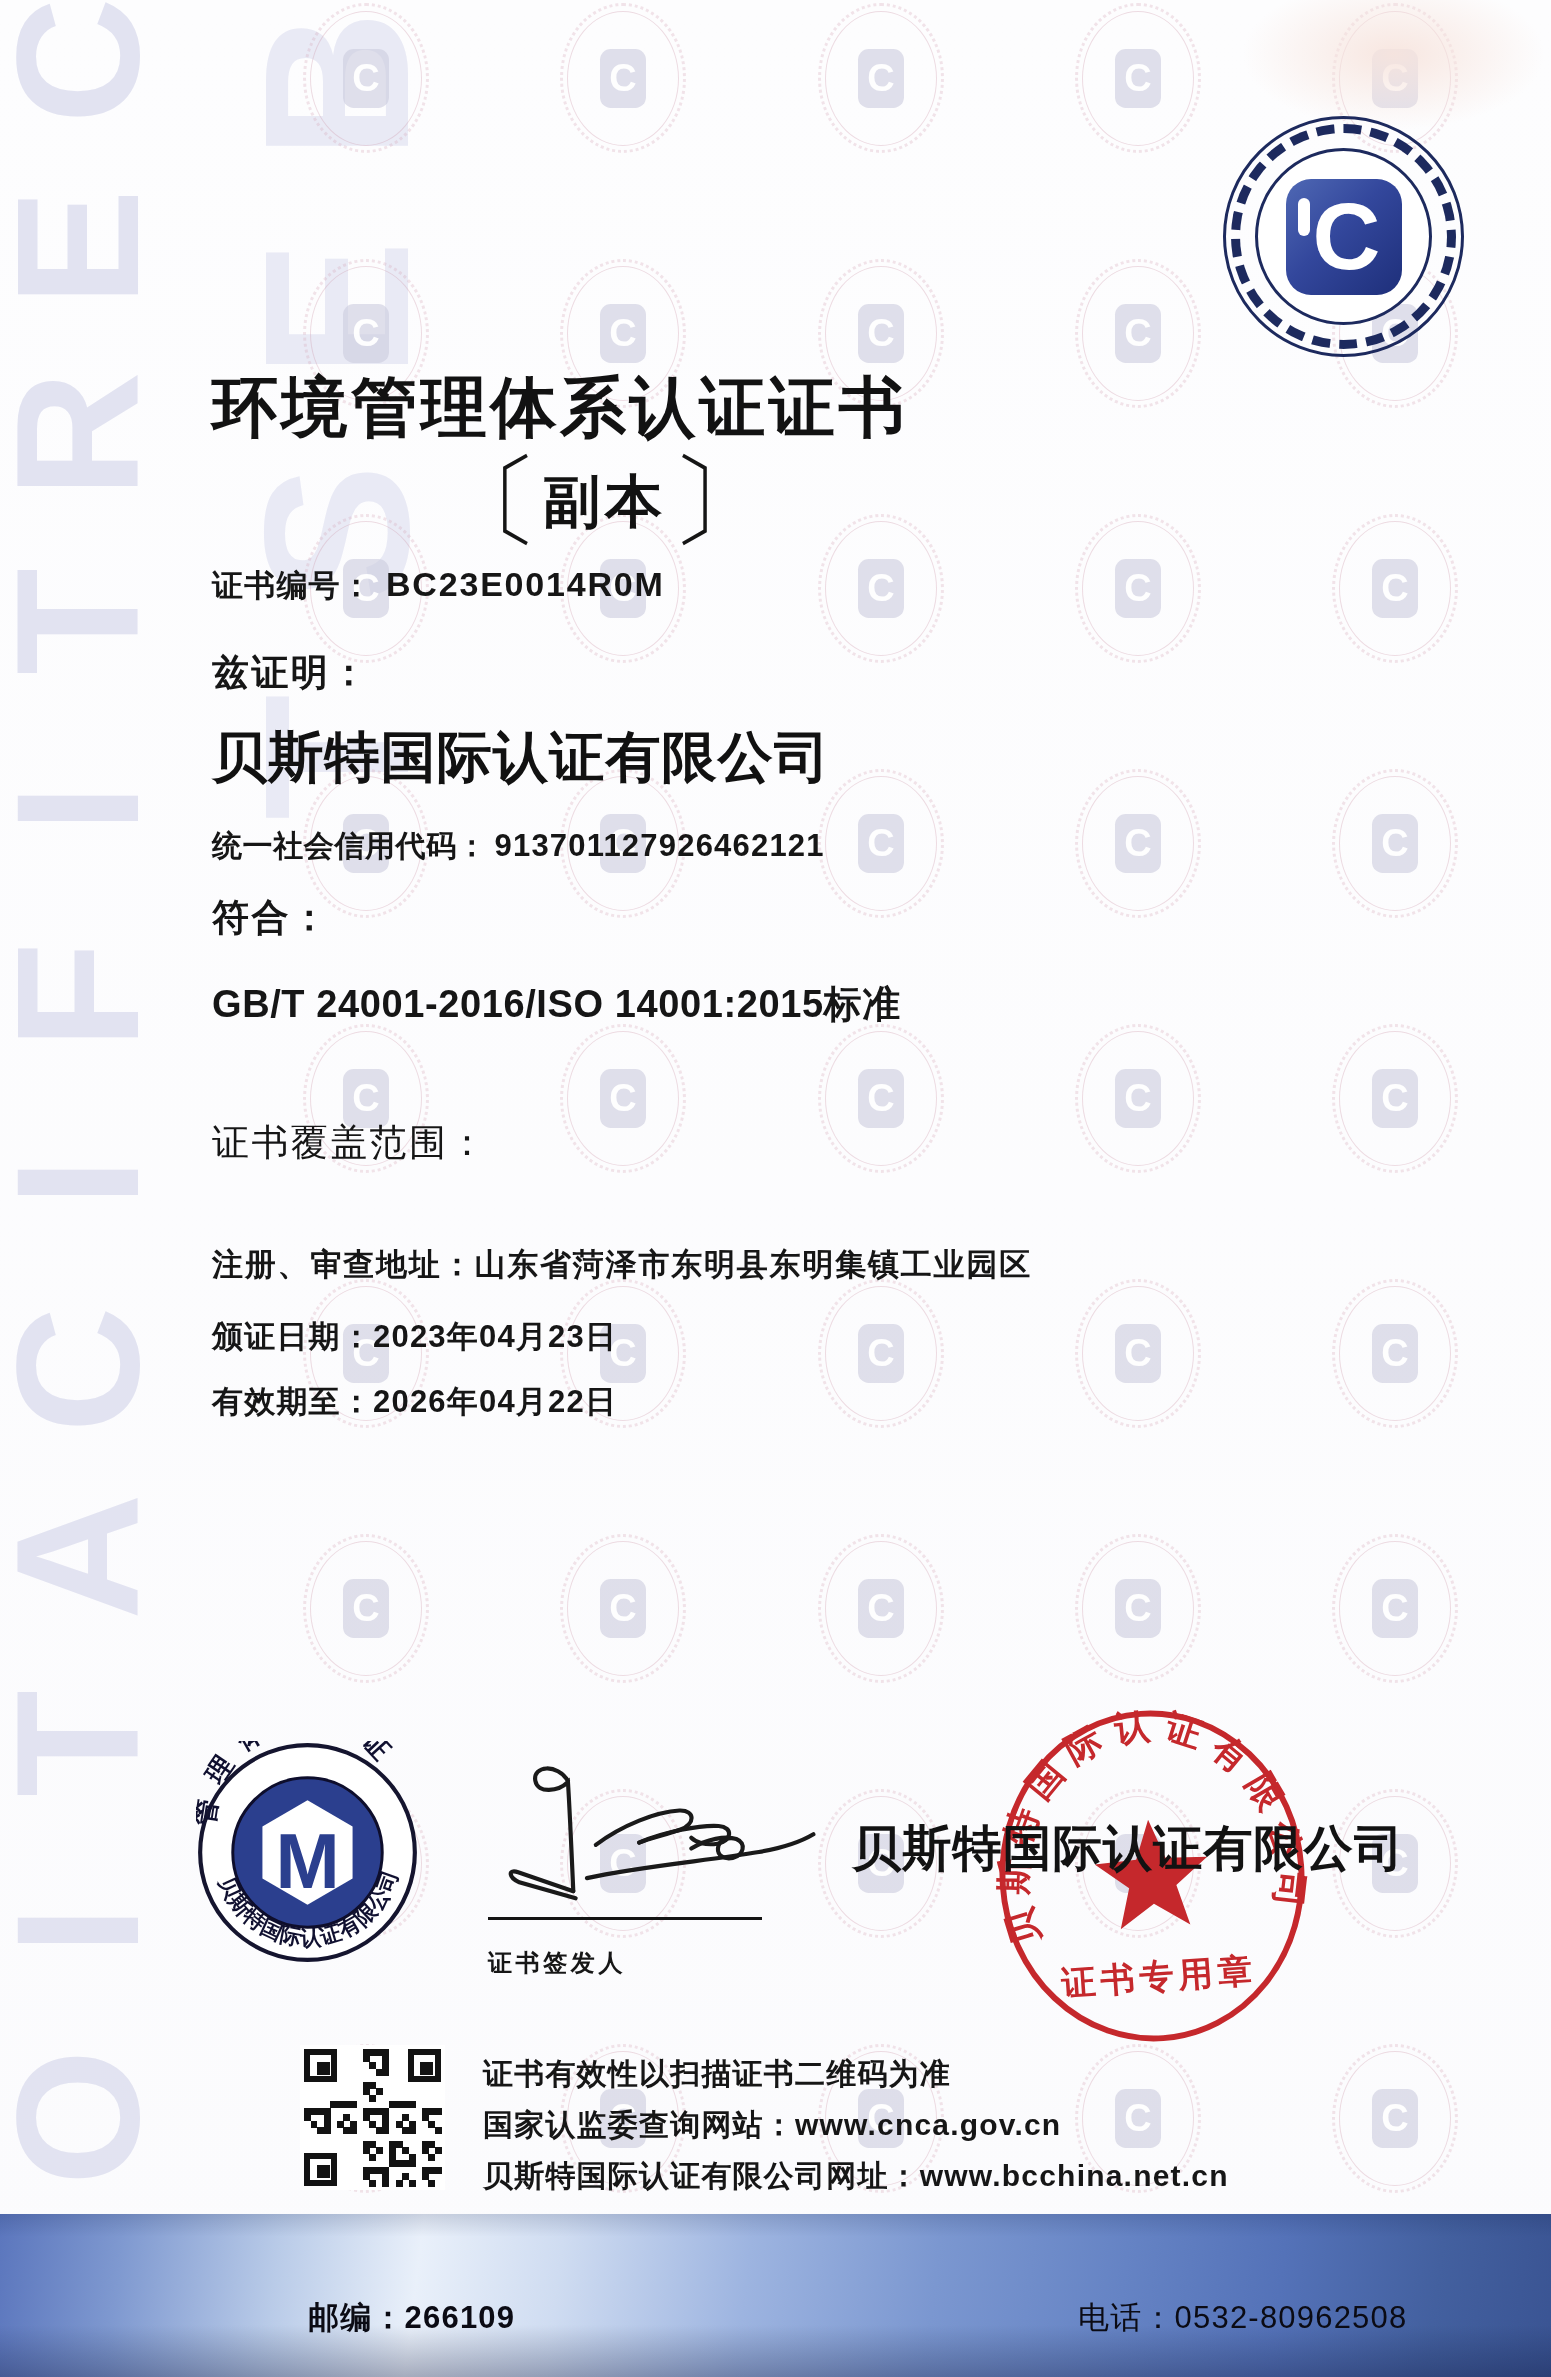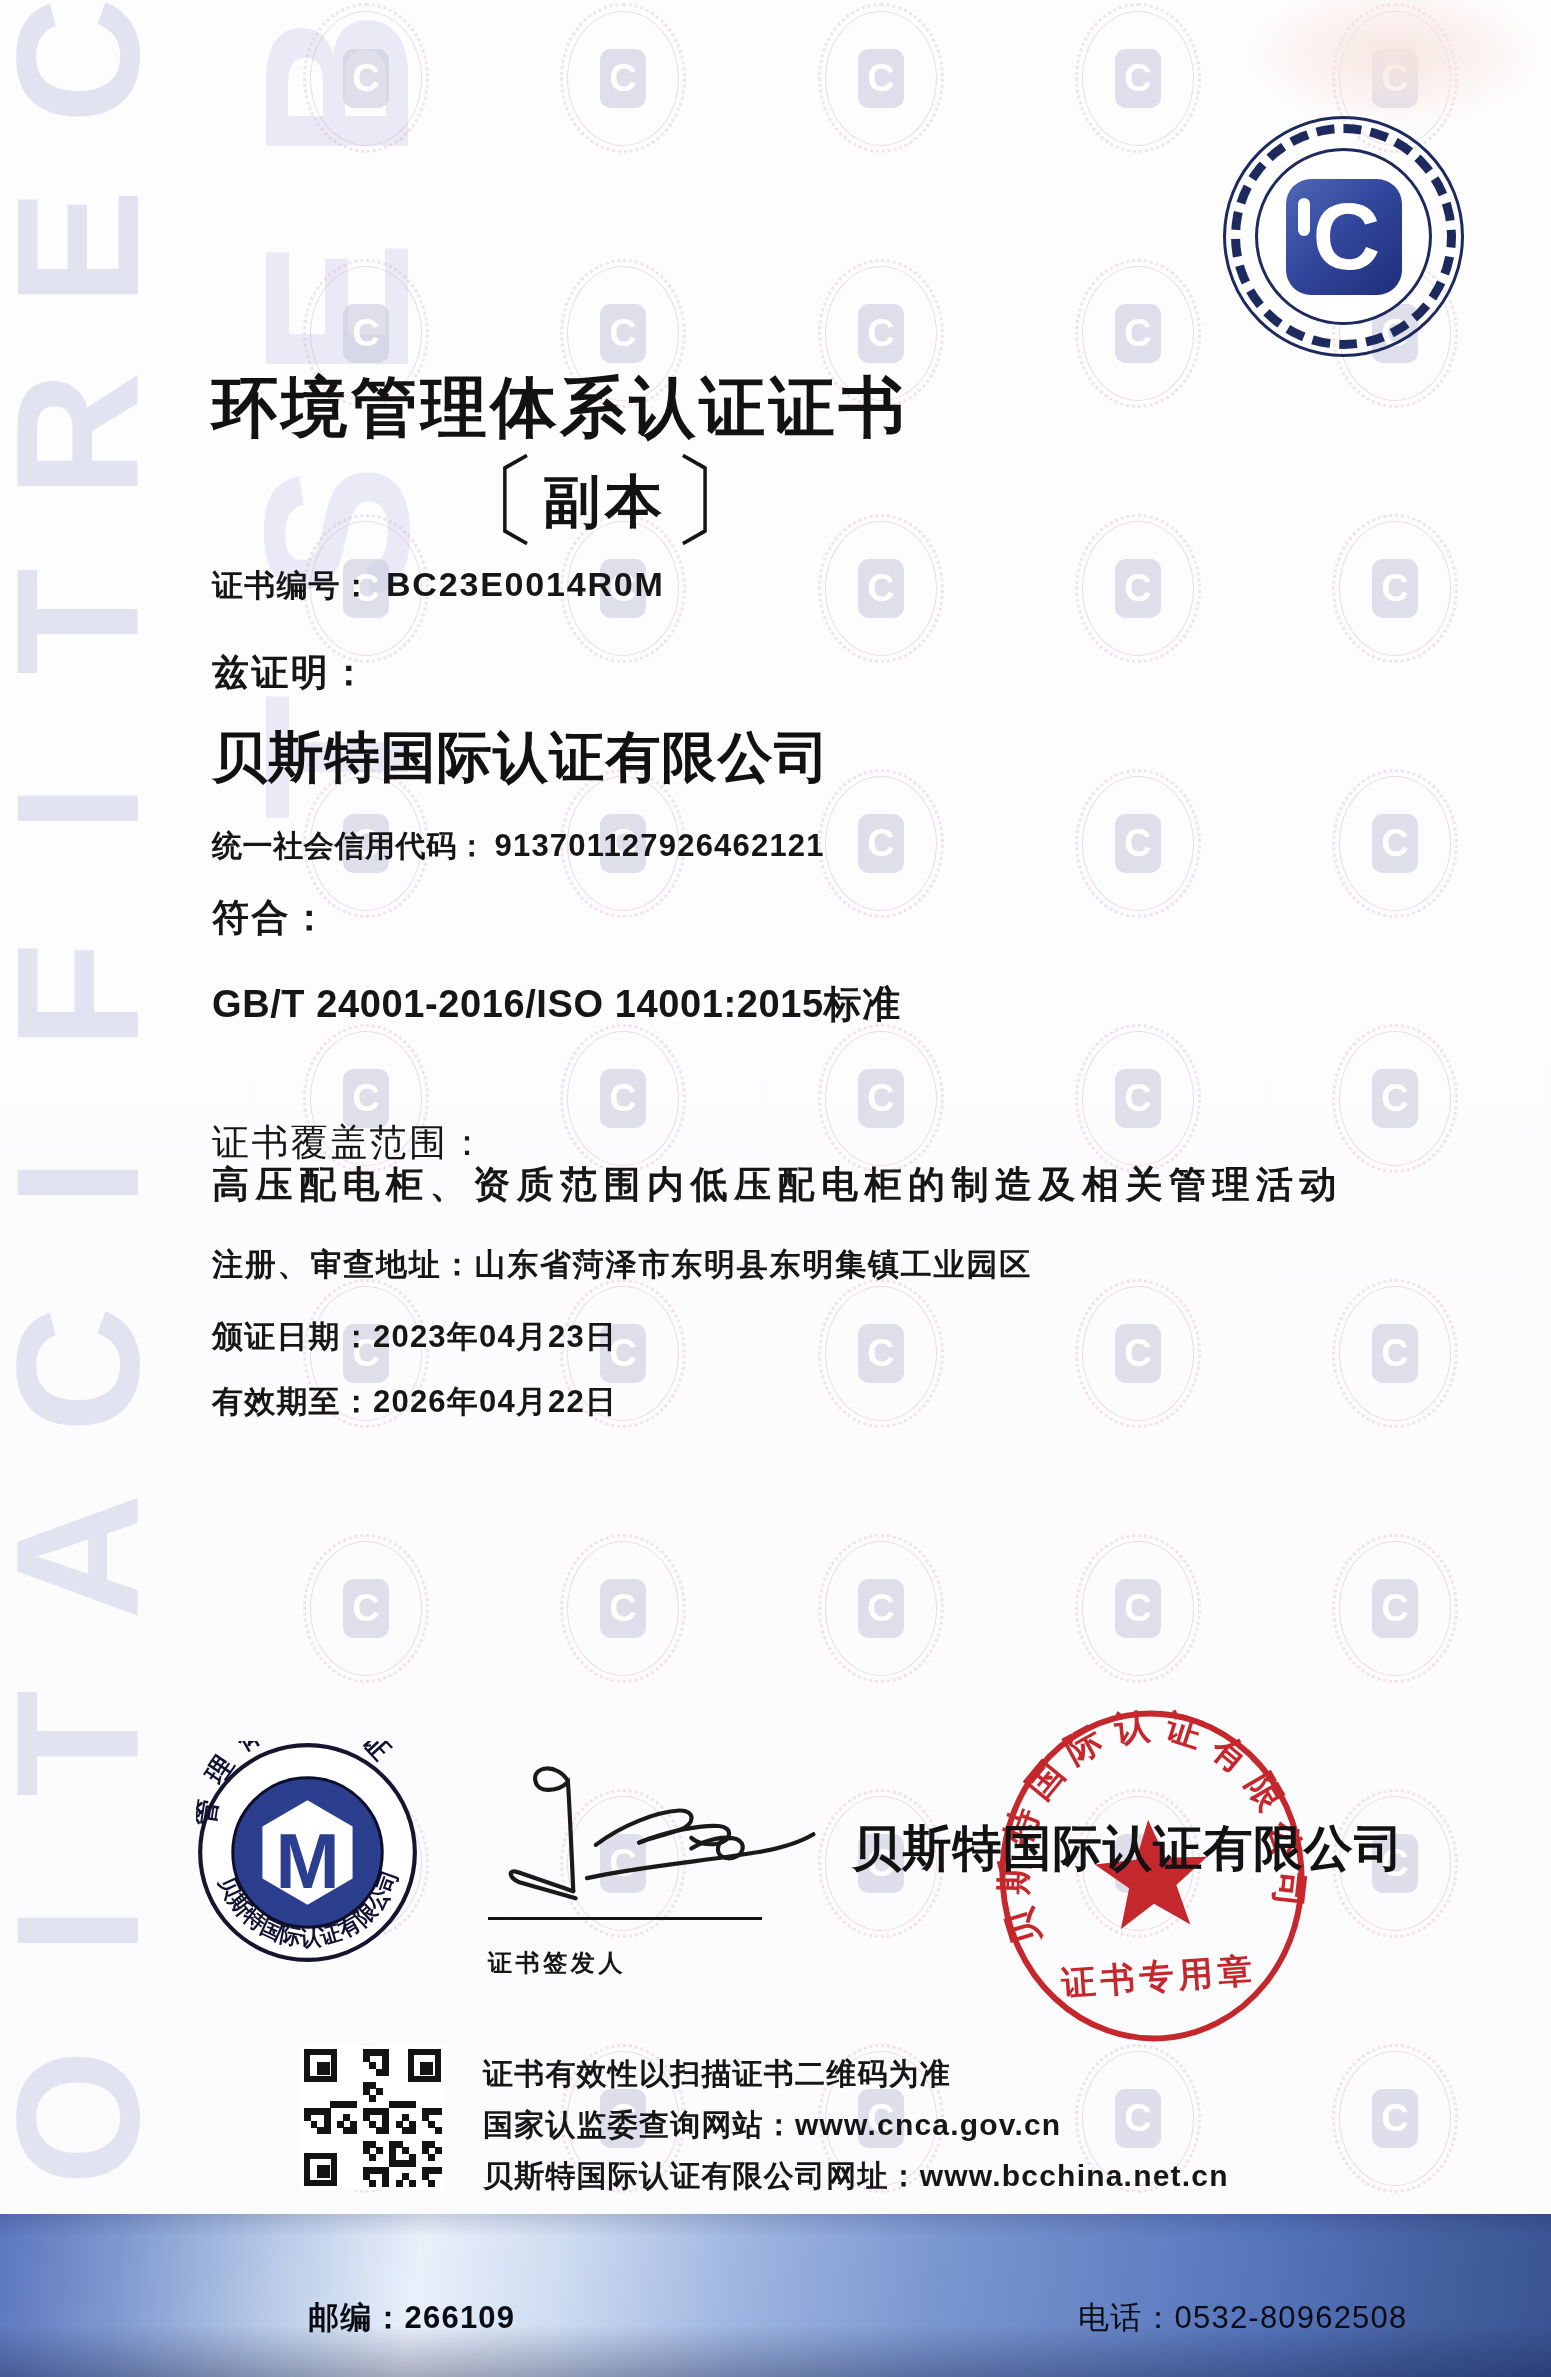--- a/index.html
+++ b/index.html
@@ -280,21 +280,20 @@
 
   <div class="abs certify">兹证明：</div>
   <div class="abs company">贝斯特国际认证有限公司</div>
   <div class="abs credit-row">
     <span class="credit-label">统一社会信用代码：</span>
     <span class="credit-value">913701127926462121</span>
   </div>
   <div class="abs conform">符合：</div>
   <div class="abs standard">GB/T 24001-2016/ISO 14001:2015标准</div>
   <div class="abs scope-label">证书覆盖范围：</div>
-  <div class="abs scope-value">高压配电柜、资质范围内低压配电柜的制造及相关管理活动</div>
   <div class="abs addr">注册、审查地址：山东省菏泽市东明县东明集镇工业园区</div>
   <div class="abs issue">颁证日期：2023年04月23日</div>
   <div class="abs valid">有效期至：2026年04月22日</div>
 
   <svg class="abs cm-seal" viewBox="0 0 376 376">
     <circle cx="188" cy="188" r="181" fill="#ffffff" stroke="#15152f" stroke-width="7"></circle>
     <path id="cmTop" d="M 34.4 160.9 A 156 156 0 1 1 341.6 160.9" fill="none"></path>
     <path id="cmBot" d="M 38.8 233.6 A 156 156 0 0 0 337.2 233.6" fill="none"></path>
     <text font-size="44" font-weight="700" fill="#101030" letter-spacing="26">
       <textPath href="#cmTop" startOffset="16">管理体系认证</textPath>

